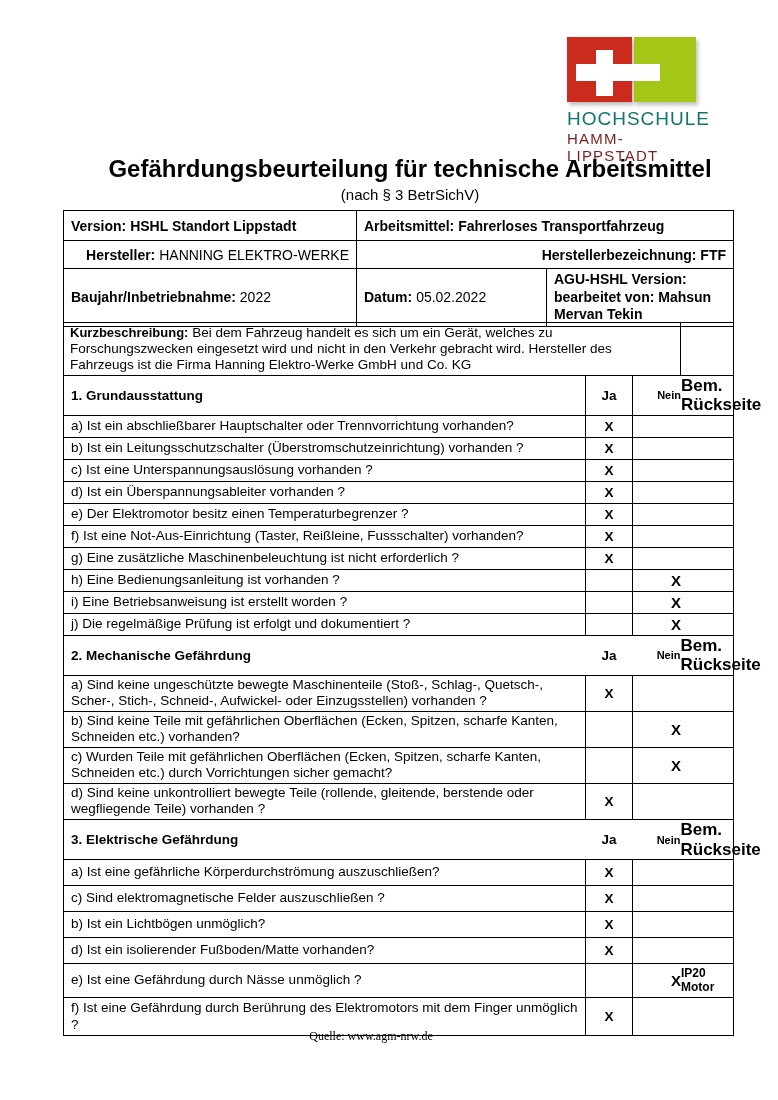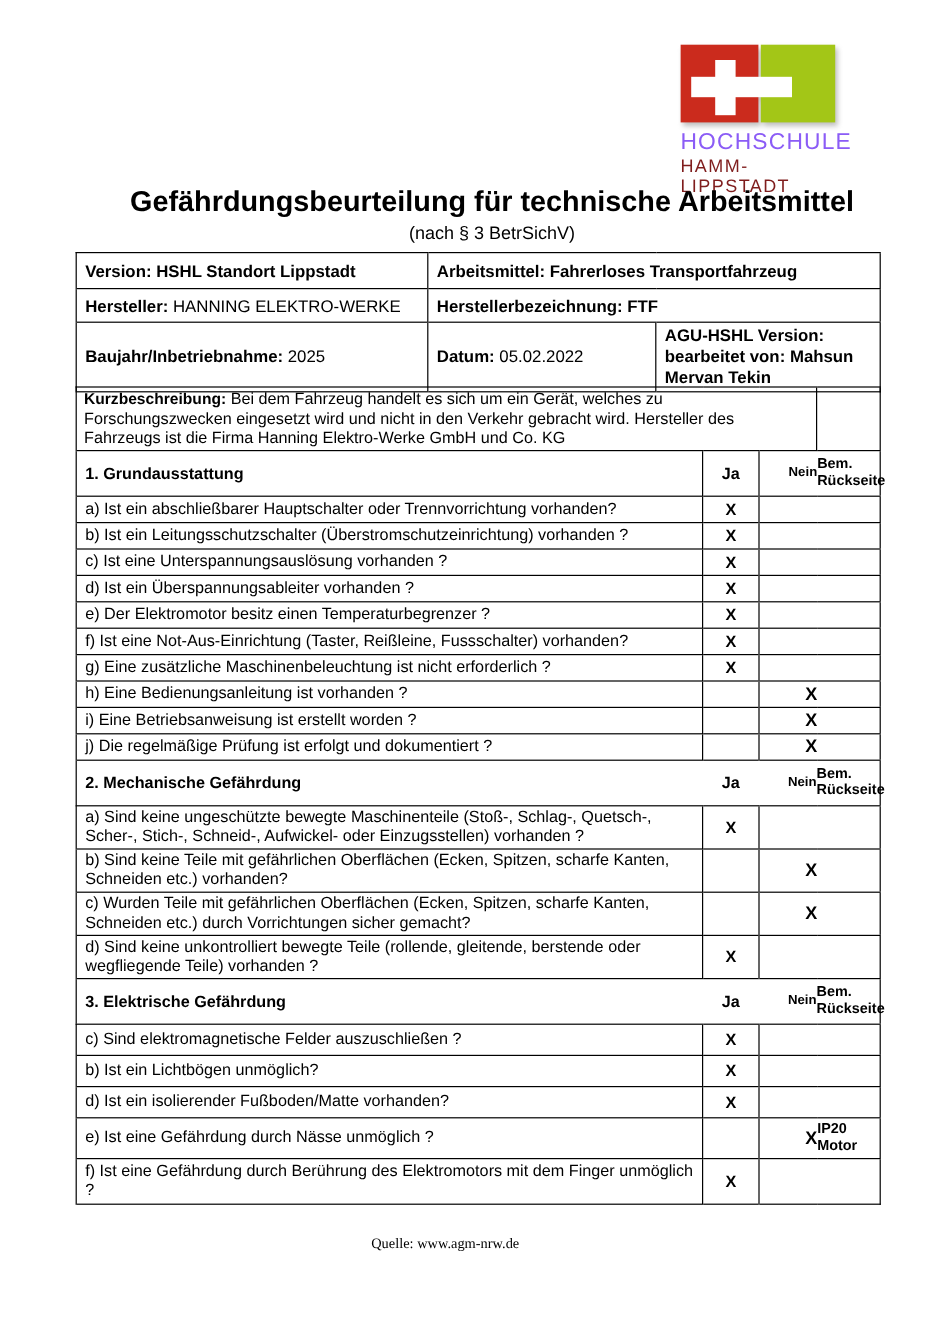--- a/index.html
+++ b/index.html
@@ -1,51 +1,51 @@
 <!DOCTYPE html>
 <html><head>
 <meta charset="utf-8">
 <style>
   * { box-sizing: border-box; margin: 0; padding: 0; }
   html,body { width: 778px; height: 1100px; background:#fff; color:#000;
     font-family: "Liberation Sans", sans-serif; position: relative; overflow: hidden; }
 
   .logo { position:absolute; left:567px; top:37px; width:132px; }
   .logo svg { display:block; filter: drop-shadow(2px 3px 2px rgba(110,110,110,.45)); }
-  .logo-line1 { font-size:19px; letter-spacing:1px; color:#8b5cf6; margin-top:5px; font-weight:400; }
+  .logo-line1 { font-size:19px; letter-spacing:1px; color:#0f766e; margin-top:5px; font-weight:400; }
   .logo-line2 { font-size:15px; letter-spacing:1.2px; color:#7f1d1d; font-weight:400; }
 
   .title-block { position:absolute; left:66px; top:155px; width:688px; text-align:center; }
   .title { font-size:24px; font-weight:bold; }
   .subtitle { font-size:15px; margin-top:3px; }
 
   table { border-collapse: collapse; table-layout: fixed; }
   td { border-top:1px solid #000; border-left:1px solid #000; vertical-align: middle; }
 
   .info-table { position:absolute; left:63px; top:210px; width:670px; border:1.5px solid #000; }
   .info-table td { padding:2px 7px; font-size:14px; }
-  .r1 td { height:30px; } .r2 td { height:28px; } .r3 td { height:44px; }
+  .r1 td { height:30px; } .r2 td { height:28px;text-align:right; } .r3 td { height:44px; }
   .lbl { font-weight:bold; }
   .val-bold { font-weight:bold; }
   .small-bold { font-size:12.5px; font-weight:bold; }
   .version-cell { font-size:11.5px; font-weight:bold; line-height:1.25; vertical-align:middle; }
 
   .main-table { position:absolute; left:63px; top:322px; width:670px; border:1.5px solid #000; }
   .main-table td { font-size:13.5px; }
   .kurz-cell { padding:2px 6px; font-size:13px; line-height:1.18; height:50px; vertical-align:top; }
   .sec-row td { height:38px; }
   .sec-title { font-weight:bold; font-size:15px; padding-left:7px; }
   .colhead { font-weight:bold; font-size:11px; text-align:center; }
   .q { padding:1px 7px; line-height:1.2;margin-left:26px; }
   .xmark { font-weight:bold; font-size:15px; text-align:center; }
   .s1 td { height:22px; } .s2 td { height:36px; } .s3 td { height:26px; }
   .row-e3 td { height:34px; } .row-f3 td { height:38px; }
   .nb-wrap { display:flex; align-items:center; }
   .nb-nein { width:48px; text-align:right; font-weight:bold; font-size:15px; flex:0 0 48px; }
-  .nb-bem { width:50px; font-weight:bold; font-size:12px; line-height:1.15; text-align:left; }
+  .nb-bem { width:50px; font-weight:bold; font-size:17px; line-height:1.15; text-align:left; }
   .nb-nein.hdr { font-size:11px; }
   .open td { border-left:none; }
 
   .source { position:absolute; left:47px; top:1029px; width:648px; text-align:center; font-size:12px;font-family:Liberation Serif, serif; }
 </style>
 </head>
 <body>
 
 <div class="logo">
   <svg width="130" height="66" viewBox="0 0 130 66">
@@ -72,21 +72,21 @@
   <tbody>
       <tr class="r1">
     <td><span class="lbl">Version:</span> <span class="val-bold">HSHL Standort Lippstadt</span></td>
     <td colspan="2"><span class="lbl">Arbeitsmittel:</span> <span class="val-bold">Fahrerloses Transportfahrzeug</span></td>
   </tr>
   <tr class="r2">
     <td><span class="lbl">Hersteller:</span> <span>HANNING ELEKTRO-WERKE</span></td>
     <td colspan="2" class="small-bold"><span>Herstellerbezeichnung:</span> <span>FTF</span></td>
   </tr>
   <tr class="r3">
-    <td><span class="lbl">Baujahr/Inbetriebnahme:</span> <span>2025</span></td>
+    <td><span class="lbl">Baujahr/Inbetriebnahme:</span> <span>2022</span></td>
     <td><span class="lbl">Datum:</span> <span>05.02.2022</span></td>
     <td class="version-cell">
       <div>AGU-HSHL Version:</div>
       <div>bearbeitet von: Mahsun Mervan Tekin</div>
     </td>
   </tr>
 </tbody>
   </table>
 
 <table class="main-table">
@@ -272,20 +272,30 @@
     <td class="colhead">Ja</td>
     <td colspan="2">
       <div class="nb-wrap">
         <span class="nb-nein hdr">Nein</span>
         <span class="nb-bem"><span>Bem.</span><br><span>Rückseite</span></span>
       </div>
     </td>
   </tr>
 
   <tr class="s3">
+        <td class="q">a) Ist eine gefährliche Körperdurchströmung auszuschließen?</td>
+        <td class="xmark">X</td>
+        <td colspan="2">
+          <div class="nb-wrap">
+            <span class="nb-nein"></span>
+            <span class="nb-bem"></span>
+          </div>
+        </td>
+      </tr>
+  <tr class="s3">
         <td class="q">c) Sind elektromagnetische Felder auszuschließen ?</td>
         <td class="xmark">X</td>
         <td colspan="2">
           <div class="nb-wrap">
             <span class="nb-nein"></span>
             <span class="nb-bem"></span>
           </div>
         </td>
       </tr>
   <tr class="s3">

